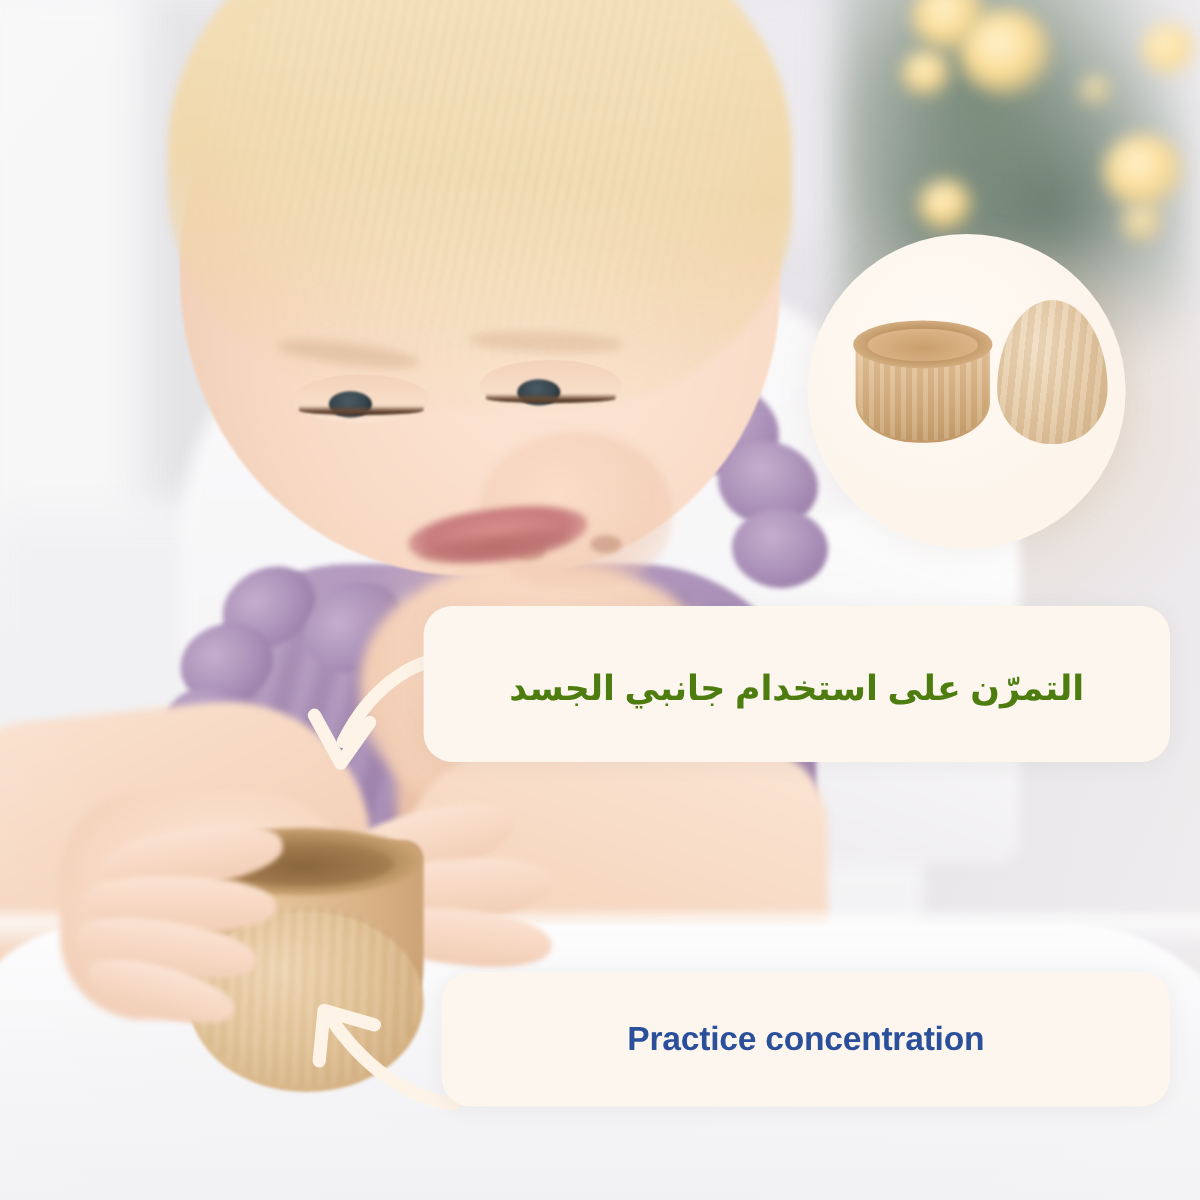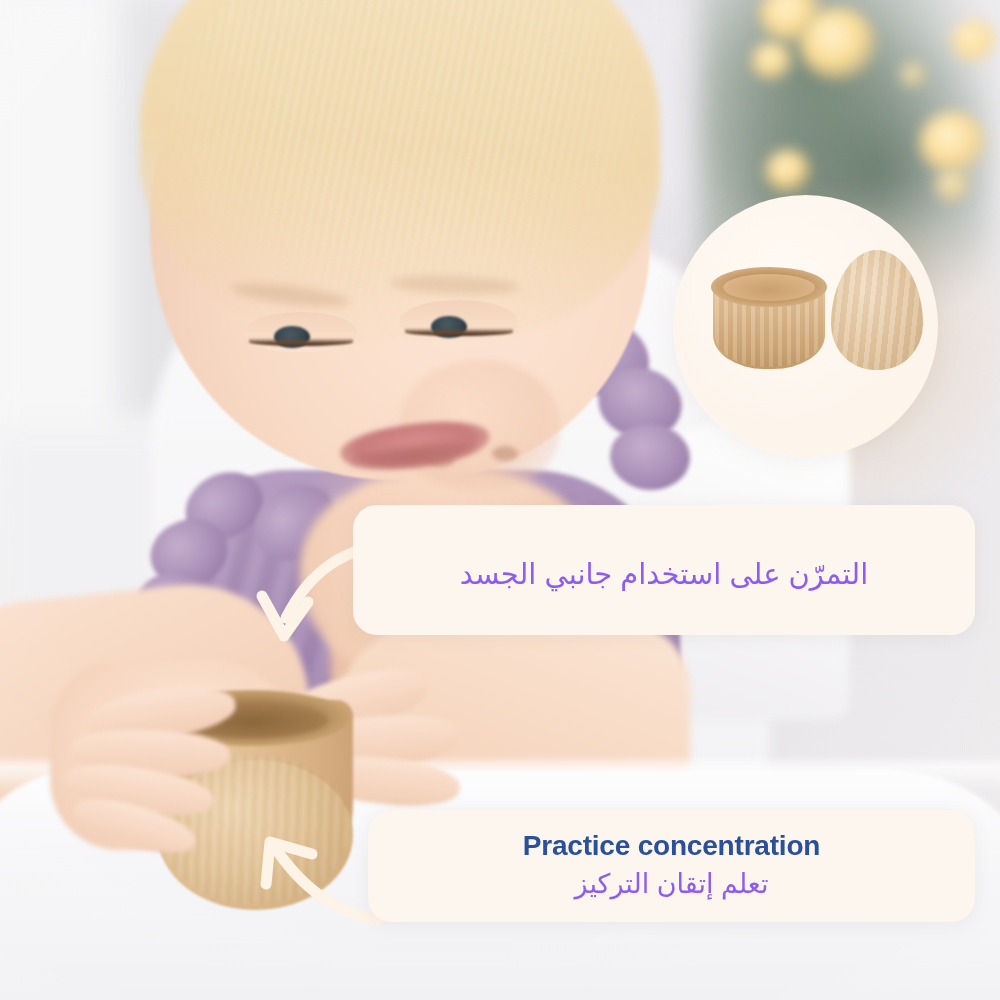--- a/index.html
+++ b/index.html
@@ -347,22 +347,22 @@
   .card-2{ left:368px; top:810px; width:607px; height:112px; }
 
   .line-en{
     color:#2a4f9b;
     font-weight:700;
     letter-spacing:-.2px;
     line-height:1.06;
     white-space:nowrap;
   }
   .line-ar{
-    color:#8b5cf6;
-    font-weight:400;
+    color:#4d7c0f;
+    font-weight:700;
     direction:rtl;
     line-height:1.2;
     white-space:nowrap;
   }
   .card-1 .line-en{ font-size:30px; }
   .card-1 .line-ar{ font-size:29px; margin-top:9px; }
   .card-2 .line-en{ font-size:28px; }
   .card-2 .line-ar{ font-size:27px; margin-top:7px; }
 
   
@@ -486,16 +486,15 @@
     <path d="M140 108 C 112 104, 74 88, 40 40" stroke="#fdf3e6" stroke-width="11" fill="none" stroke-linecap="round"></path>
     <path d="M28 72 L 32 30 L 74 42" stroke="#fdf3e6" stroke-width="11" fill="none" stroke-linecap="round" stroke-linejoin="round"></path>
   </svg>
 
   <div class="card card-1">
     <div class="line-ar">التمرّن على استخدام جانبي الجسد</div>
   </div>
 
   <div class="card card-2">
     <div class="line-en">Practice concentration</div>
-    <div class="line-ar">تعلم إتقان التركيز</div>
   </div>
 
 </div>
 
 </body></html>

